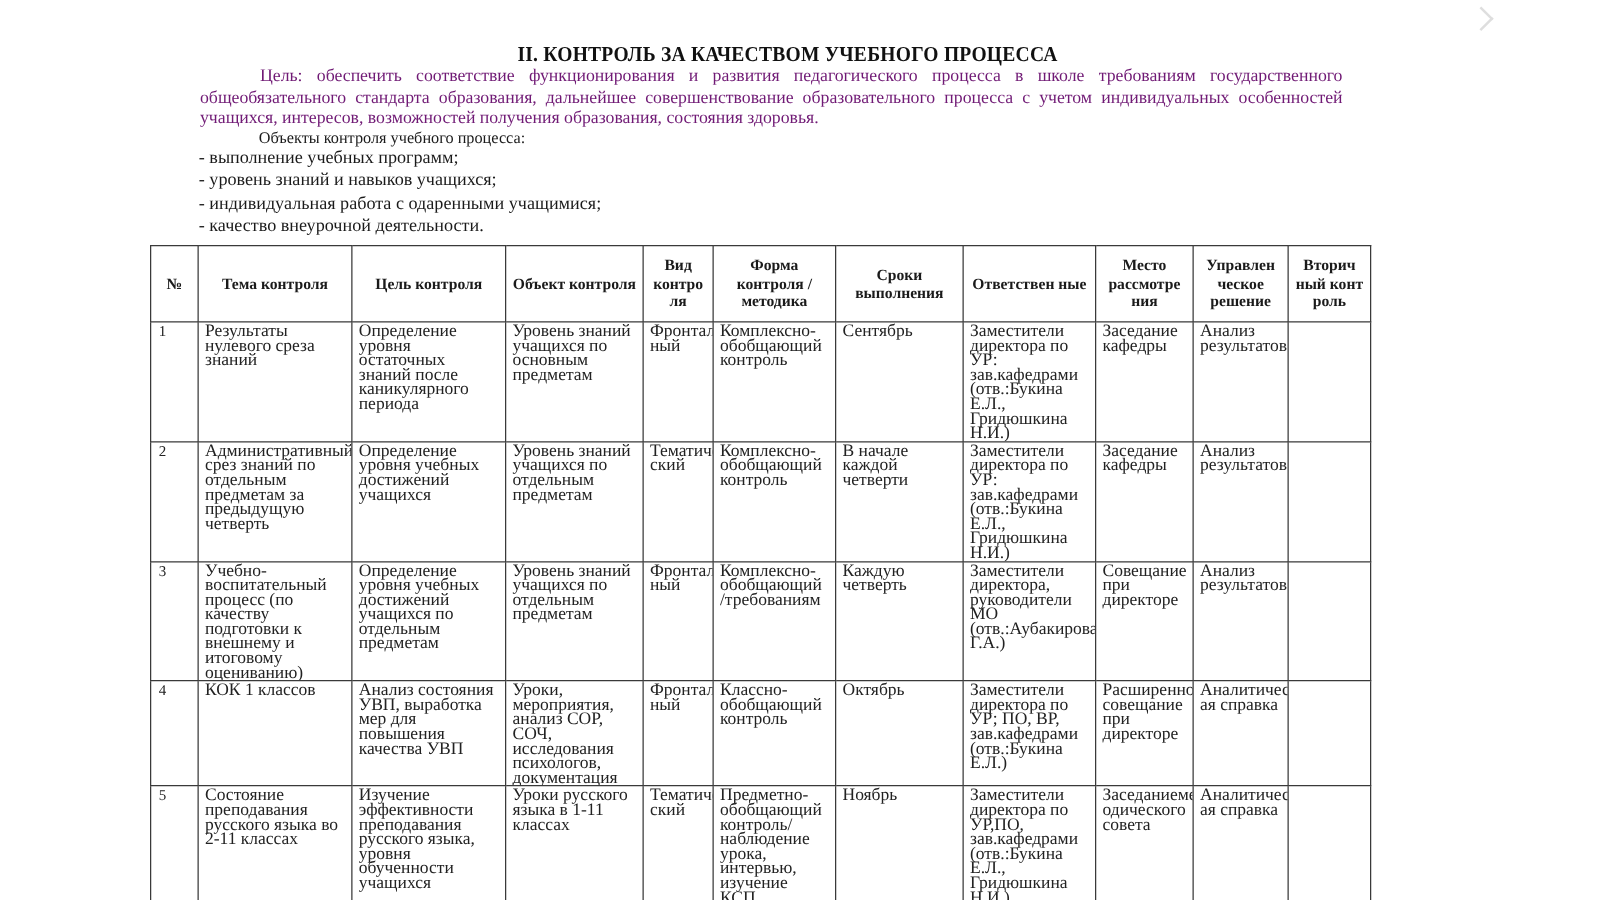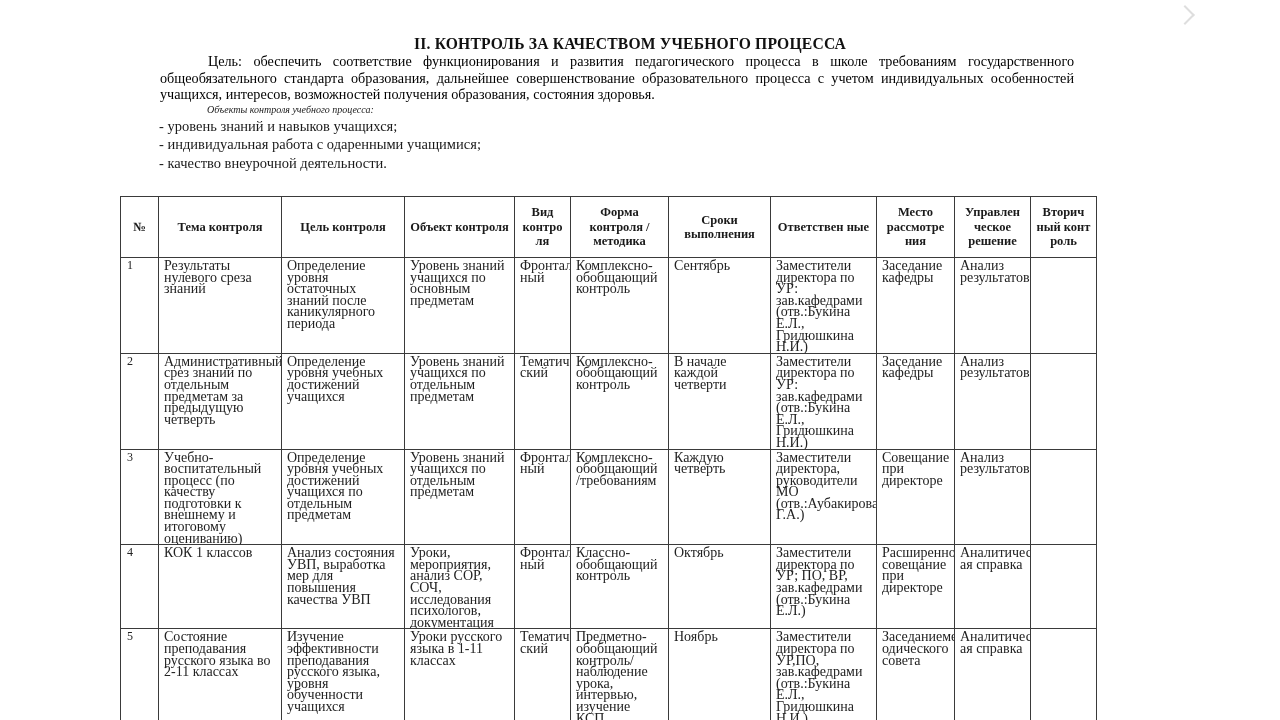--- a/index.html
+++ b/index.html
@@ -13,24 +13,24 @@
   .page { position: absolute; left: 0; top: 0; width: 1280px; height: 712px; }
   .title {
     position: absolute; left: 0; width: 1280px; top: 34px;
     text-align: center; font-weight: bold; font-size: 17px;
     letter-spacing: 0.2px; color: #111;
     transform: translateX(-10px) scaleX(0.92);
   }
   .goal {
     position: absolute; left: 160px; top: 53px; width: 914px;
     font-size: 14.2px; line-height: 16.5px; text-align: justify;
-    text-indent: 48px; color: #000000;
+    text-indent: 48px; color: #701a75;
   }
   .objects-title {
-    position: absolute; left: 207px; top: 102px; font-size: 10px; line-height: 16px; font-style: italic;
+    position: absolute; left: 207px; top: 102px; font-size: 13px; line-height: 16px;
   }
   .objects-list {
     position: absolute; left: 159px; top: 117px; margin: 0; padding: 0; list-style: none;
     font-size: 14.5px; line-height: 18.4px;
   }
   table.ctl {
     position: absolute; left: 120px; top: 196px; width: 976px; height: 457px;
     border-collapse: collapse; table-layout: fixed;
   }
   table.ctl th, table.ctl td {
@@ -57,20 +57,21 @@
 </head>
 <body>
 
 <div class="page">
   <div class="deco"></div>
 
   <div class="title">II. КОНТРОЛЬ ЗА КАЧЕСТВОМ УЧЕБНОГО ПРОЦЕССА</div>
   <div class="goal">Цель: обеспечить соответствие функционирования и развития педагогического процесса в школе требованиям государственного общеобязательного стандарта образования, дальнейшее совершенствование образовательного процесса с учетом индивидуальных особенностей учащихся, интересов, возможностей получения образования, состояния здоровья.</div>
   <div class="objects-title">Объекты контроля учебного процесса:</div>
   <ul class="objects-list">
+    <li>- выполнение учебных программ;</li>
     <li>- уровень знаний и навыков учащихся;</li>
     <li>- индивидуальная работа с одаренными учащимися;</li>
     <li>- качество внеурочной деятельности.</li>
   </ul>
 
   <table class="ctl">
     <colgroup>
       <col style="width:38px">
       <col style="width:123px">
       <col style="width:123px">

